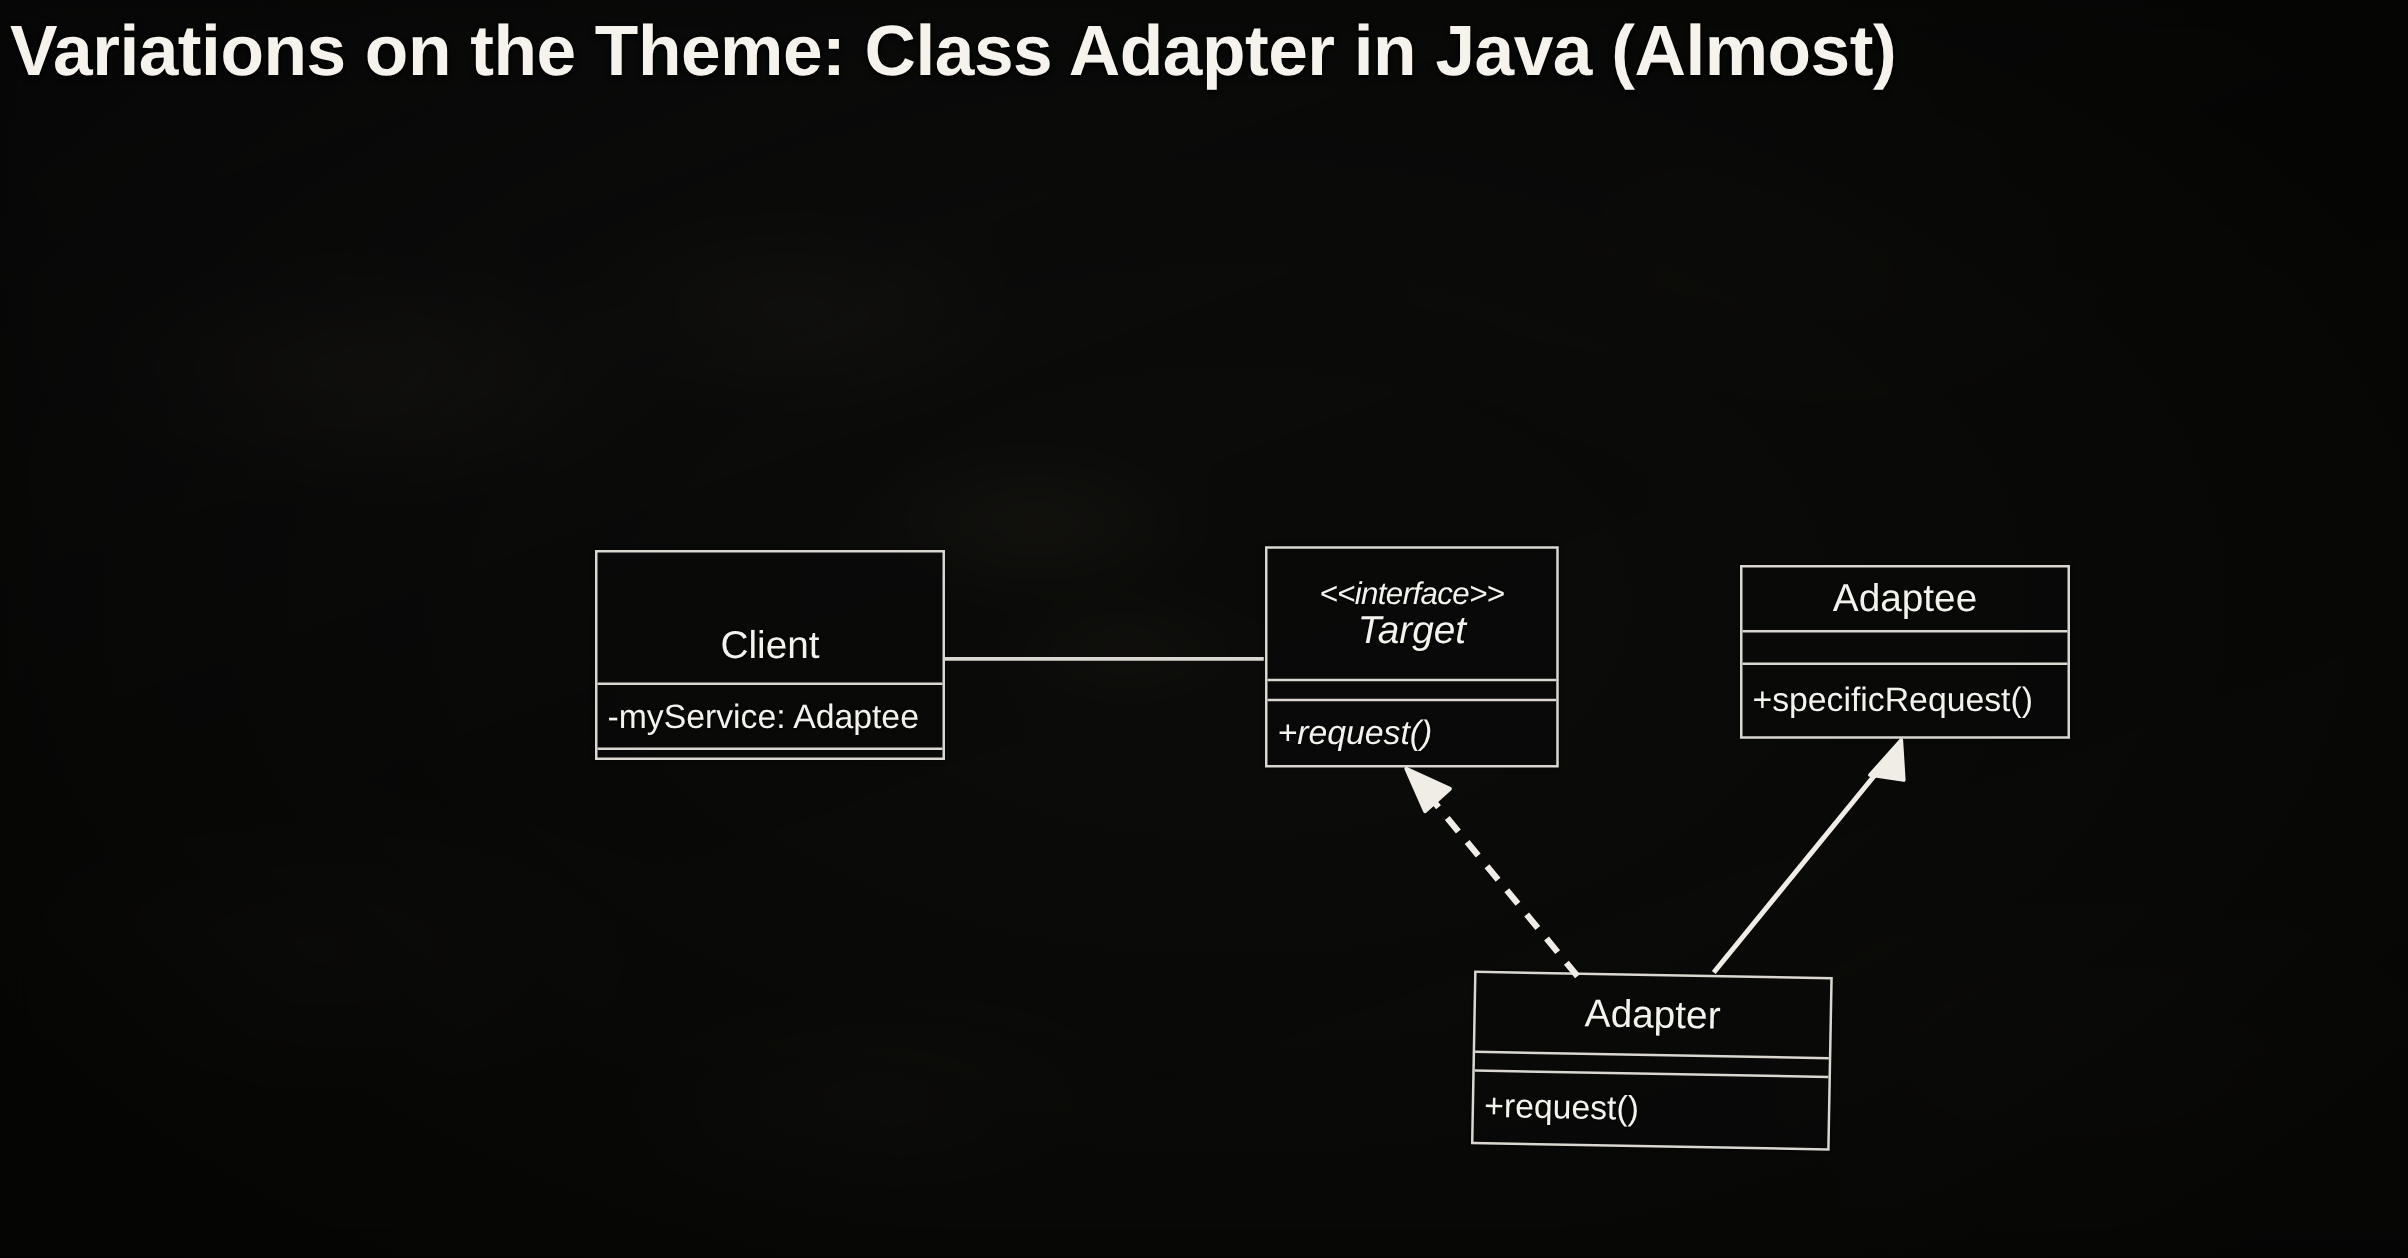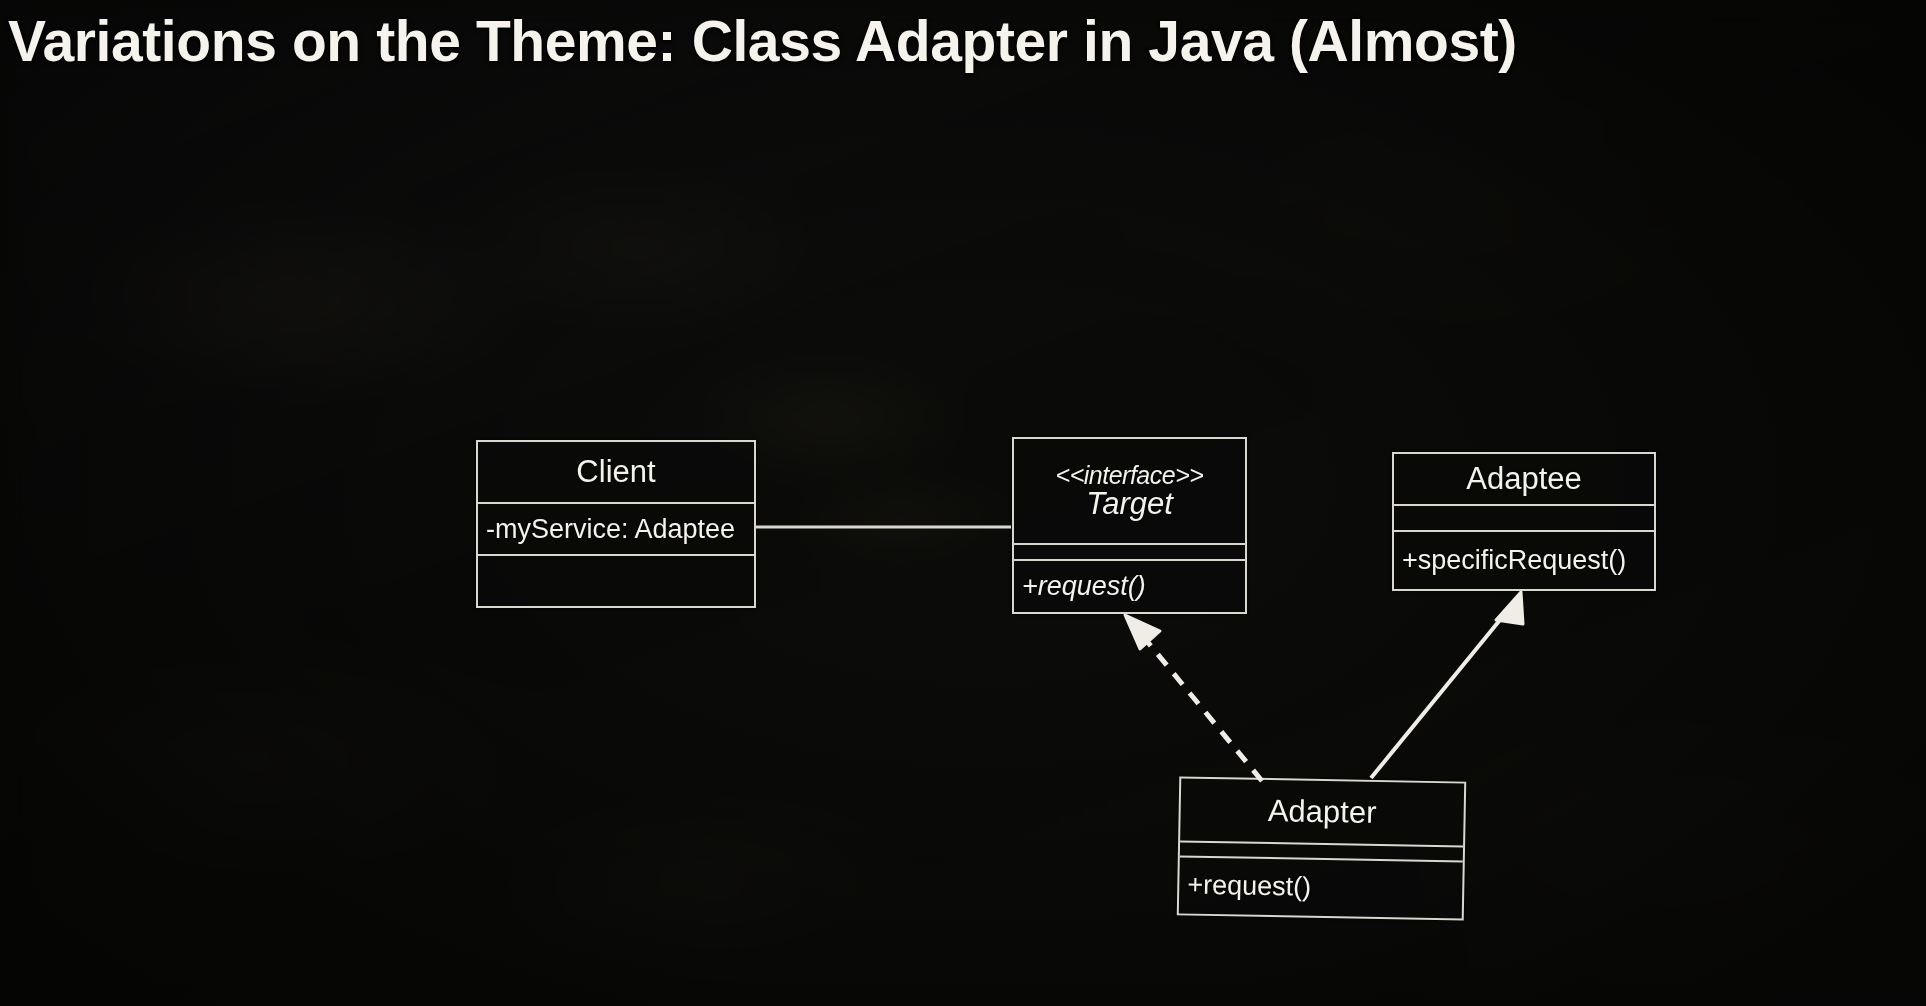--- a/index.html
+++ b/index.html
@@ -91,21 +91,21 @@
     text-shadow: 0 0 2px rgba(0,0,0,0.8);
   }
   .stacked {
     flex-direction: column;
     justify-content: center;
     align-items: center;
   }
 
   
   #class-client   { left: 476px; top: 440px; width: 280px; height: 168px; }
-  #class-client .cmp-name  { height: 60px; }
+  #class-client .cmp-name  { height: 60px; margin-top: 44px; }
   #class-client .cmp-attrs { height: 52px; }
   #class-client .cmp-ops   { height: 52px; }
 
   #class-target   { left: 1012px; top: 437px; width: 235px; height: 177px; font-style: italic; }
   #class-target .cmp-name  { height: 104px; }
   #class-target .cmp-attrs { height: 16px; }
   #class-target .cmp-ops   { height: 53px; }
 
   #class-adaptee  { left: 1392px; top: 452px; width: 264px; height: 139px; }
   #class-adaptee .cmp-name  { height: 50px; }

